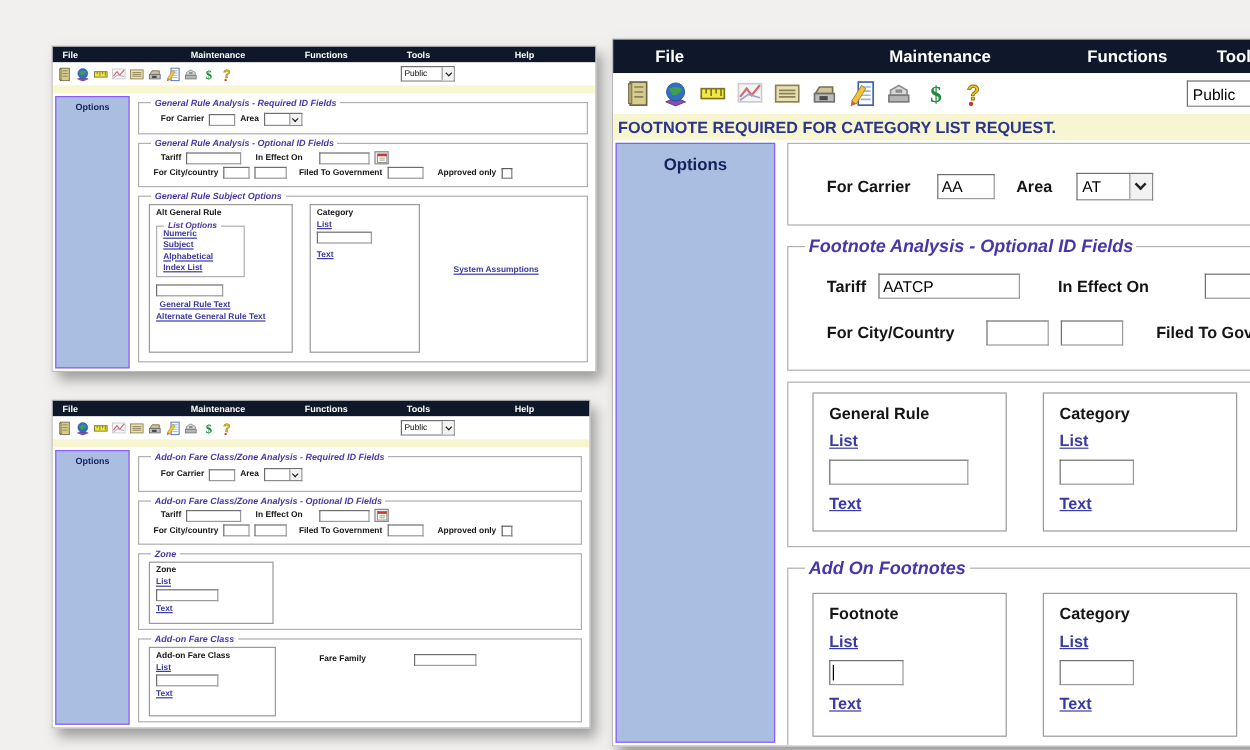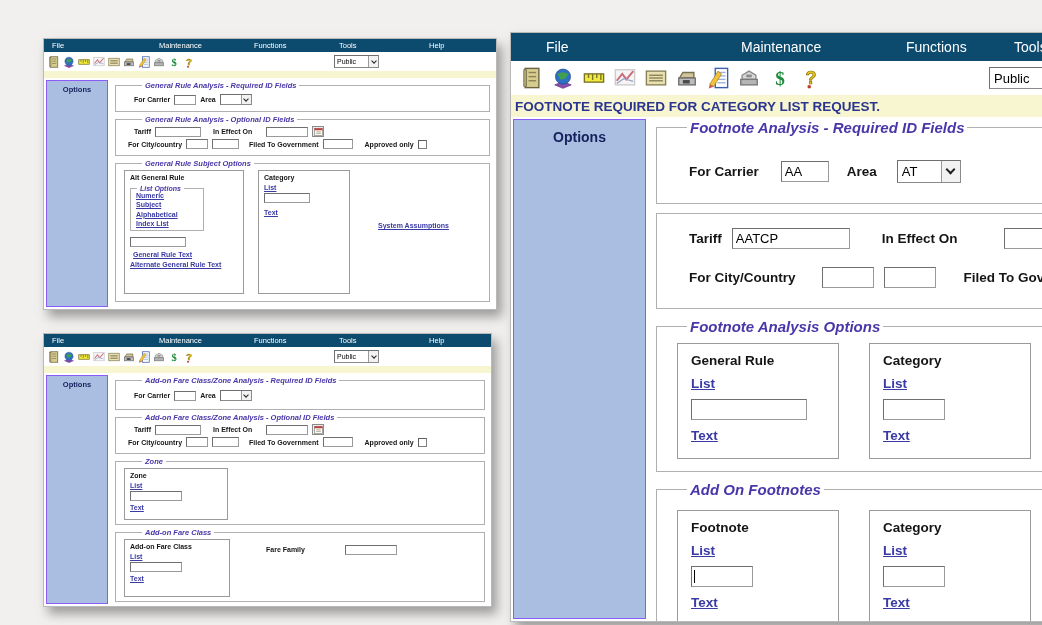--- a/index.html
+++ b/index.html
@@ -11,21 +11,21 @@
   }
   .window {
     position:absolute;
     background:#fff;
     border:1px solid #b9b9b9;
     box-shadow:5px 7px 10px rgba(90,90,90,.55);
     display:flex; flex-direction:column;
   }
   
   .menubar {
-    background:#0c4a6e; color:#fff; font-weight:normal;
+    background:#0f172a; color:#fff; font-weight:bold;
     display:flex; align-items:center; flex-shrink:0;
   }
   .mi { display:inline-block; cursor:default; }
   
   .toolbar { background:#fff; display:flex; align-items:center; position:relative; flex-shrink:0; }
   .tbtn { display:inline-flex; align-items:center; justify-content:center; }
   .scope-select, .sel {
     background:#fff; border:1px solid #8a8a8a;
     border-top-color:#6f6f6f; border-left-color:#6f6f6f;
     display:flex; align-items:center; position:relative;
@@ -39,21 +39,21 @@
   .statusstrip { background:#f8f6d0; flex-shrink:0; }
   .statusmsg { color:#2a3590; font-weight:bold; }
   
   .main { display:flex; flex:1; background:#fff; overflow:hidden; }
   .sidebar {
     background:#a9bee1; border:1px solid #8b5cf6;
     color:#15205c; font-weight:bold; text-align:center; flex-shrink:0;
   }
   .form { flex:1; display:flex; flex-direction:column; }
   fieldset { border:1px solid #b0b0b0; background:#fff; }
-  legend { color:#4a36a8; font-style:italic; font-weight:bold; padding:0 3px; margin-left:20px; white-space:nowrap; }
+  legend { color:#4a36a8; font-style:italic; font-weight:bold; padding:0 3px; margin-left:4px; white-space:nowrap; }
   label { font-weight:bold; color:#151515; white-space:nowrap; }
   .row { display:flex; align-items:center; }
   .ti {
     background:#fff; border:1px solid #9a9a9a;
     border-top-color:#6f6f6f; border-left-color:#6f6f6f;
     font-family:"Liberation Sans", sans-serif;
   }
   .box { border:1px solid #9a9a9a; background:#fff; display:flex; flex-direction:column; }
   .boxtitle { font-weight:bold; color:#151515; white-space:nowrap; }
   .lnk { color:#3a3aa5; font-weight:bold; text-decoration:underline; cursor:pointer; white-space:nowrap; }
@@ -545,51 +545,50 @@
   </div>
   <div class="statusstrip">
     <span class="statusmsg">FOOTNOTE REQUIRED FOR CATEGORY LIST REQUEST.</span>
   </div>
   <div class="main">
     <div class="sidebar">
       <span>Options</span>
     </div>
     <div class="form">
       <fieldset>
-        <legend>Footnote Analysis - Required ID Fields</legend>
         <div class="row" style="margin:24px 0 10px 22px">
           <label>For Carrier</label>
           <input class="ti" style="width: 48px; margin-left: 12px;" value="AA">
           <label style="margin-left:8px">Area</label>
           <div class="sel" style="margin-left:10px">
             <span class="selval">AT</span>
             <span class="selbtn">
                 <i class="chev"></i>
               </span>
           </div>
         </div>
       </fieldset>
       <fieldset>
+        <legend>Footnote Analysis - Optional ID Fields</legend>
         <div class="row" style="margin:14px 0 0 22px">
           <label>Tariff</label>
           <input class="ti" style="width: 118px;" value="AATCP">
           <label style="margin-left:22px">In Effect On</label>
           <input class="ti" style="width: 150px; margin-left: 36px;">
 
         </div>
         <div class="row" style="margin:18px 0 10px 22px">
           <label>For City/Country</label>
           <input class="ti" style="width: 52px; margin-left: 16px;">
           <input class="ti" style="width: 52px;">
           <label style="margin-left:18px">Filed To Government</label>
 
         </div>
       </fieldset>
       <fieldset>
-        <legend>Footnote Analysis Options</legend>
         <div class="boxrow">
           <div class="box" style="height:116px">
             <span class="boxtitle">General Rule</span>
             <a class="lnk">List</a>
             <input class="ti" style="width: 116px;">
             <a class="lnk">Text</a>
           </div>
           <div class="box" style="height:116px">
             <span class="boxtitle">Category</span>
             <a class="lnk">List</a>

